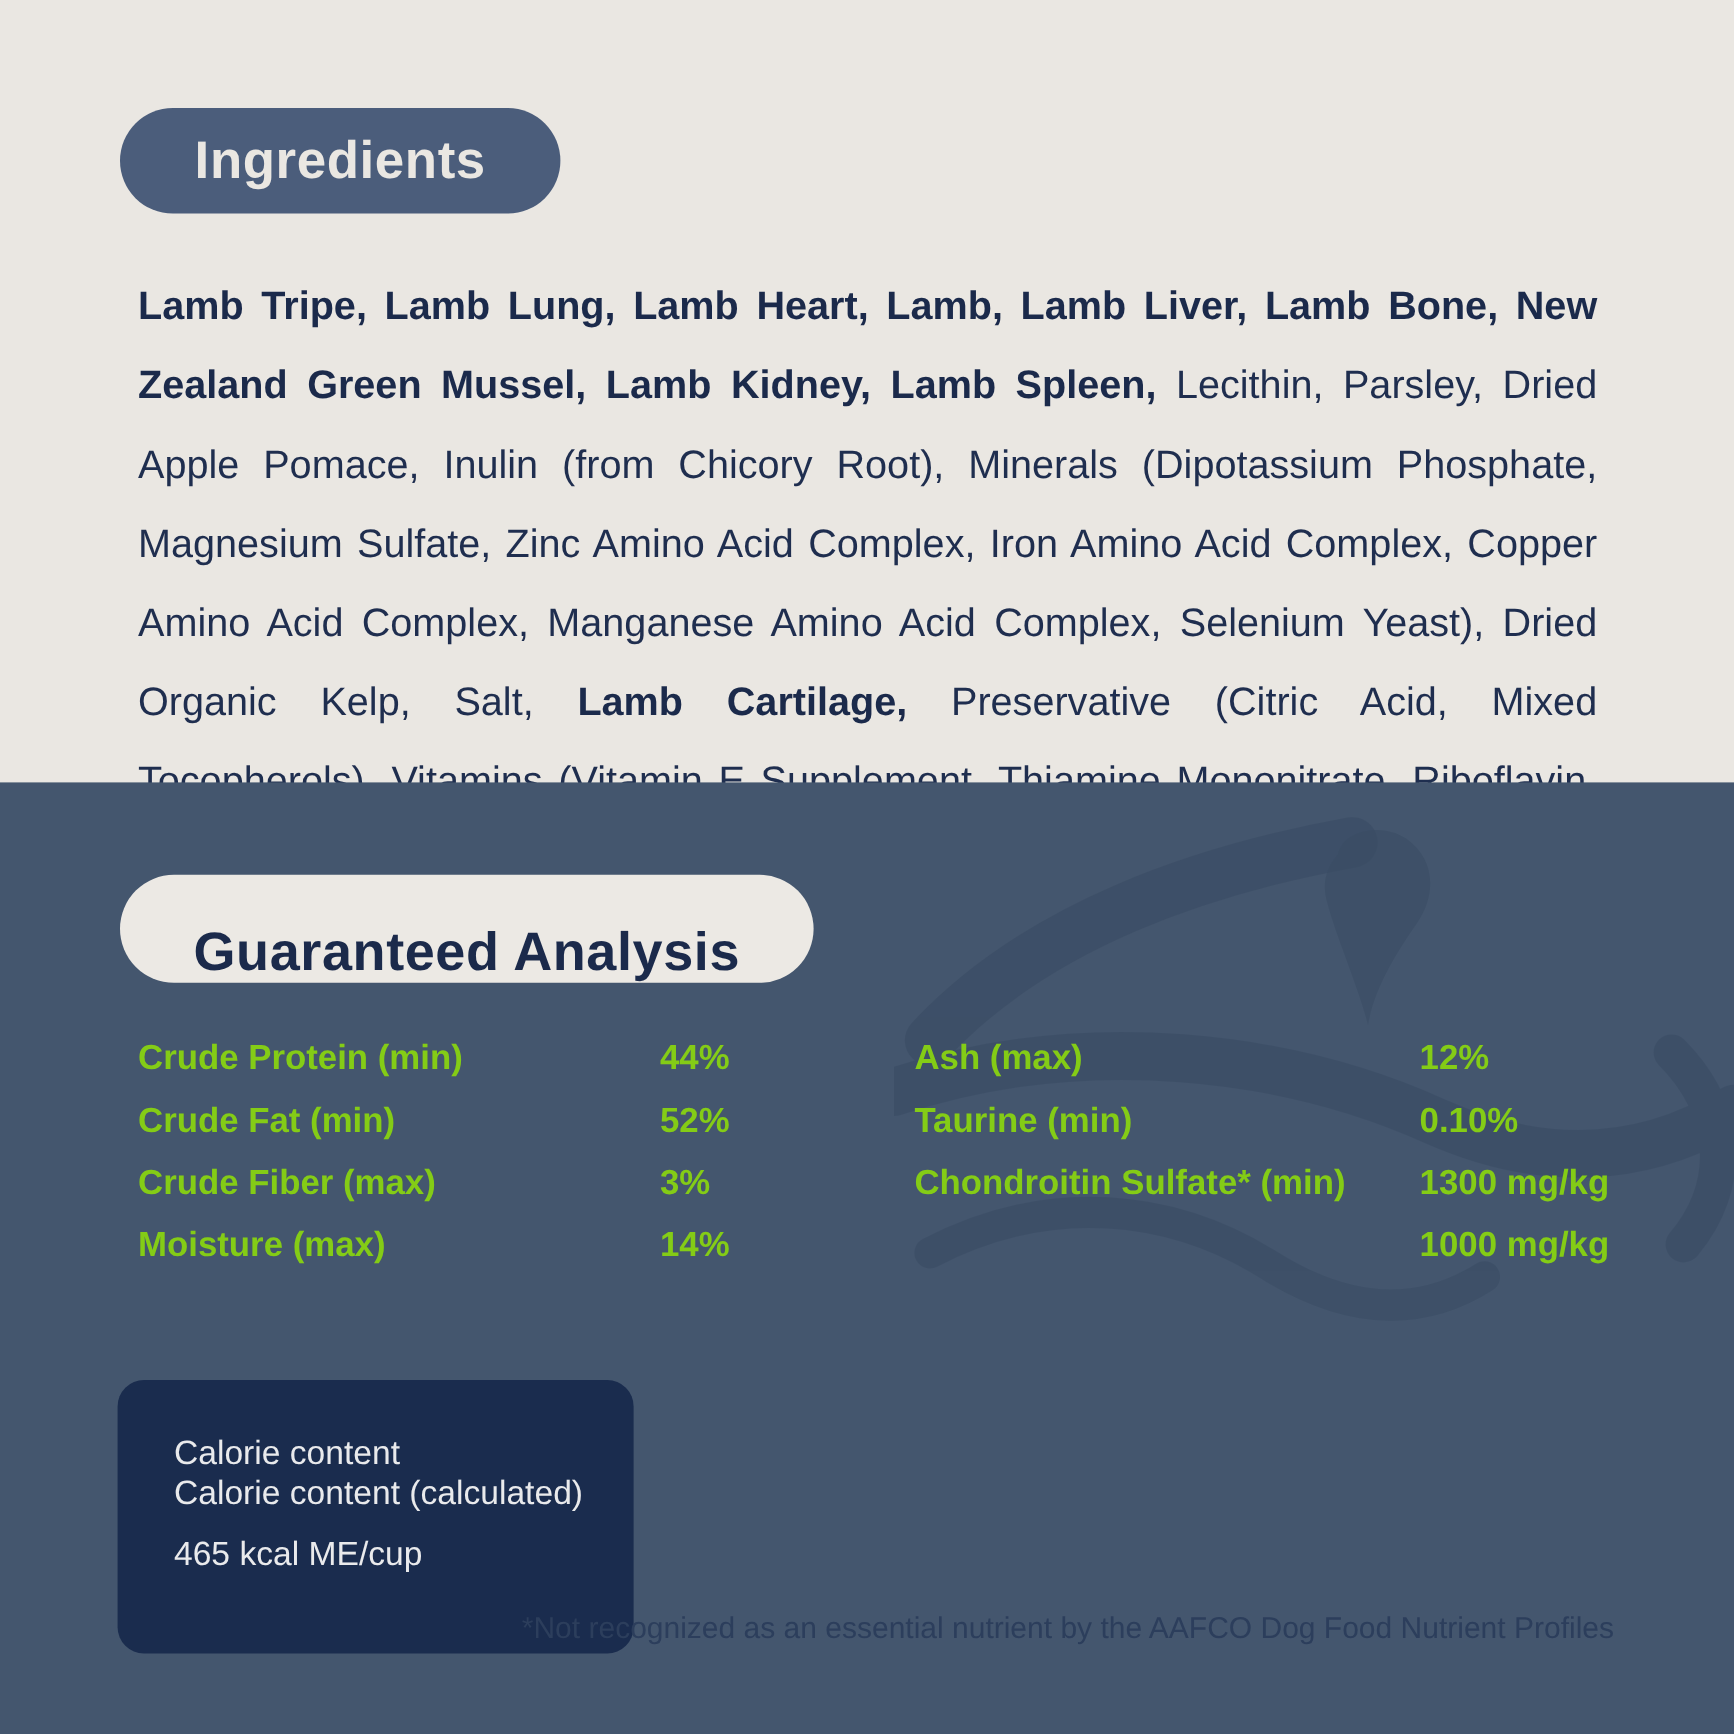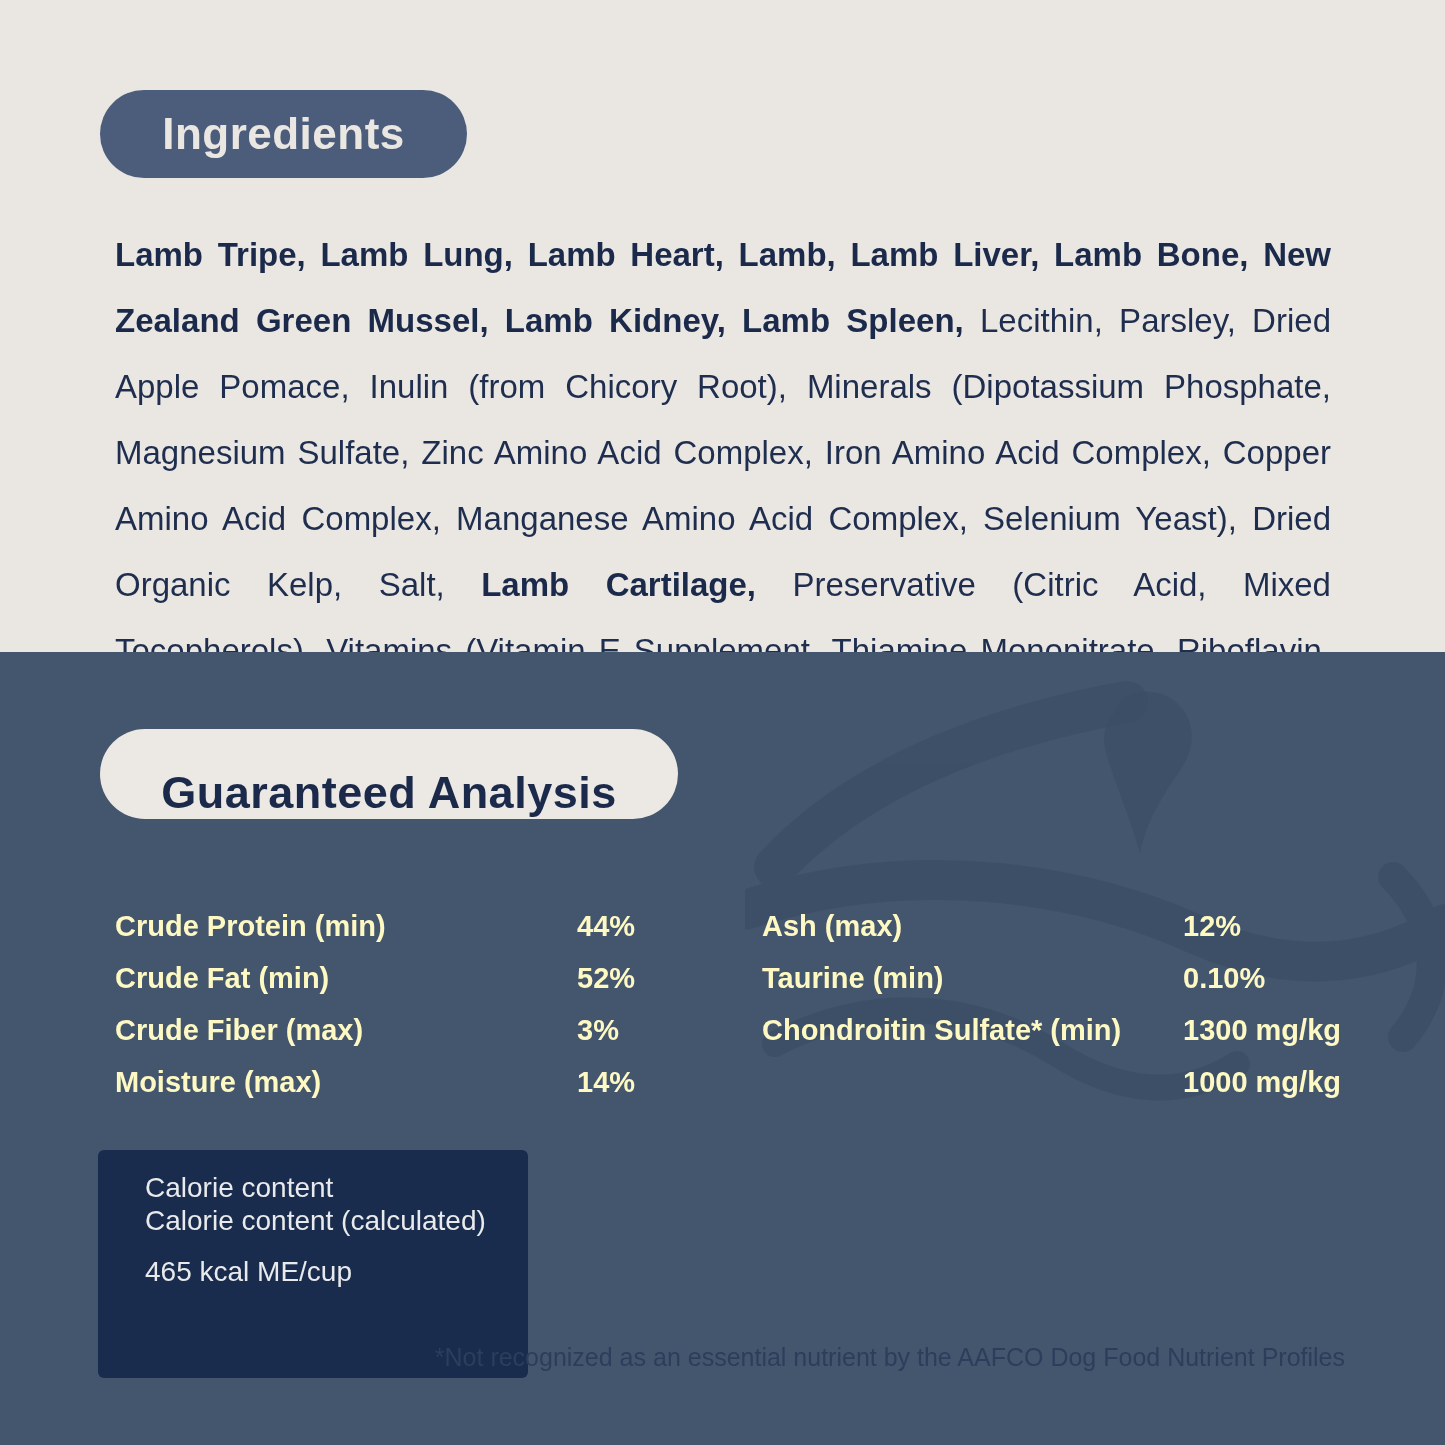--- a/index.html
+++ b/index.html
@@ -45,34 +45,34 @@
     margin:0;
     font-size:33px;line-height:66px;
     text-align:justify;
     color:#1F2E4F;
     word-spacing:2px;
   }
   .ing-text strong{font-weight:700;color:#1B2A4B;}
   
   .ga-row{
     position:absolute;height:36px;
-    font-size:29px;font-weight:700;color:#fef9c3;
-    line-height:36px;white-space:nowrap;margin-top:44px;
+    font-size:29px;font-weight:700;color:#84cc16;
+    line-height:36px;white-space:nowrap;
   }
   .ga-row .ga-value{position:absolute;top:0;}
   .ga-col-left{left:115px;width:660px;}
-  .ga-col-left .ga-value{left:462px;}
+  .ga-col-left .ga-value{left:435px;}
   .ga-col-right{left:762px;width:680px;}
   .ga-col-right .ga-value{left:421px;}
   
   .calorie-card{
     position:absolute;left:98px;top:1150px;width:430px;height:228px;
-    background:#1A2C4E;border-radius:6px;
+    background:#1A2C4E;border-radius:22px;
     box-sizing:border-box;
-    padding:21px 20px 0 47px;
+    padding:44px 20px 0 47px;
     color:#E9EAEC;
   }
   .calorie-card p{margin:0;font-size:28px;line-height:33px;font-weight:400;}
   .calorie-values{margin-top:18px;}
   
   .footnote{
     position:absolute;right:100px;top:1344px;
     font-size:25px;line-height:26px;
     color:#2C3E5C;
     white-space:nowrap;

